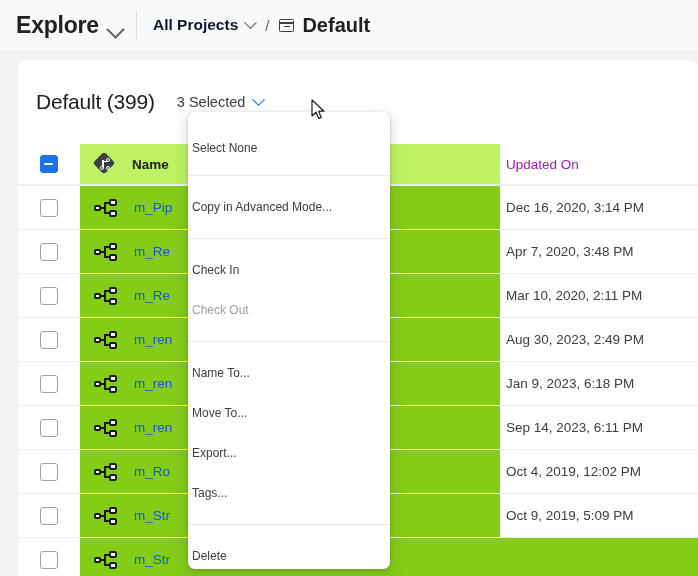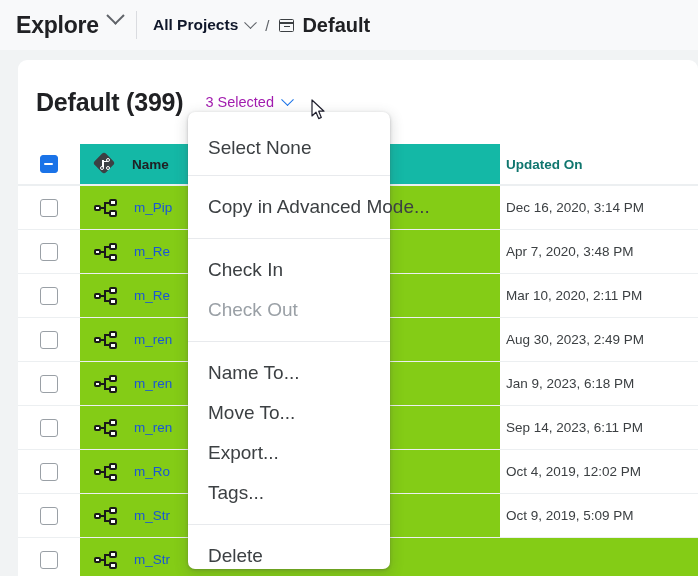--- a/index.html
+++ b/index.html
@@ -11,21 +11,21 @@
     -webkit-font-smoothing: antialiased;
   }
 
   
   #topbar {
     position: absolute; left: 0; top: 0; width: 698px; height: 50px;
     background: #f8f9fa;
     display: flex; align-items: center;
   }
   #explore-group {
-    display: flex; align-items: flex-start; gap: 10px;
+    display: flex; align-items: flex-end; gap: 10px;
     padding-left: 16px;
   }
   #explore-title {
     font-size: 23px; font-weight: bold; color: #202124; letter-spacing: -0.2px;
   }
   .chev {
     display: inline-block; width: 13px; height: 13px;
     border-right: 2px solid #5f6368; border-bottom: 2px solid #5f6368;
     transform: rotate(45deg) translate(-2px,-2px);
   }
@@ -66,52 +66,52 @@
     position: absolute; left: 18px; top: 60px;
     width: 680px; height: 520px;
     background: #ffffff;
     border-radius: 9px 9px 0 0;
     overflow: hidden;
   }
   #card-header {
     display: flex; align-items: center; gap: 22px;
     padding: 22px 0 0 18px; height: 62px;
   }
-  #card-title { font-size: 25px; font-weight: bold; color: #202124; letter-spacing: -0.2px; }
+  #card-title { font-size: 21px; font-weight: normal; color: #202124; letter-spacing: -0.2px; }
   #selected-btn {
     display: flex; align-items: center; gap: 9px;
     cursor: pointer;
   }
-  #selected-label { font-size: 14.5px; color: #a21caf; }
+  #selected-label { font-size: 14.5px; color: #404040; }
 
   
   #table { position: absolute; left: 0; top: 84px; width: 680px; }
   .row {
     position: relative; display: flex; align-items: center;
     height: 44px;
     border-bottom: 1px solid #eceff1;
   }
   #head-row {
     height: 42px;
     border-bottom: 2px solid #eceff1;
   }
   .c-check {
     width: 62px; flex: none; display: flex; align-items: center; justify-content: center;
   }
   .c-name {
     flex: 1 1 auto; display: flex; align-items: center; gap: 16px;
     height: 100%; padding-left: 14px;
     background: #84cc16;
   }
-  #head-row .c-name { background: #14b8a6; }
+  #head-row .c-name { background: #bef264; }
   .c-updated {
     width: 198px; flex: none; padding-left: 6px;
     font-size: 13.5px; color: #3c4043;
   }
-  #head-row .c-updated { font-weight: bold; font-size: 13.5px; color: #0f766e; }
+  #head-row .c-updated { font-weight: normal; font-size: 13.5px; color: #a21caf; }
   .name-label { font-size: 13.5px; color: #1a56d6; white-space: nowrap; }
   #head-row .name-label { color: #202124; font-weight: bold; font-size: 13.5px; }
 
   
   .cb {
     width: 18px; height: 18px; border: 1.6px solid #9aa0a6; border-radius: 3px;
     background: #fff;
   }
   .cb.indet {
     background: #1a73e8; border-color: #1a73e8; position: relative;
@@ -163,22 +163,22 @@
     position: absolute; left: 188px; top: 112px;
     width: 202px; height: 457px;
     background: #ffffff;
     border-radius: 7px;
     box-shadow: 0 1px 3px rgba(60,64,67,.30), 0 4px 12px 3px rgba(60,64,67,.15);
     padding: 4px 0 0 0;
     z-index: 30;
   }
   .mi {
     height: 40px; display: flex; align-items: center;
-    padding-left: 20px;
-    font-size: 19px; color: #3c4043;
+    padding-left: 4px;
+    font-size: 12px; color: #3c4043;
     cursor: pointer; white-space: nowrap;
   }
   .mi.disabled { color: #9aa0a6; cursor: default; }
   .msep { height: 1px; background: #e8eaed; margin: 5px 0; }
   #mg1 { padding-top: 12px; padding-bottom: 2px; }
   #mg2 { padding: 6px 0; }
   #mg3 { padding: 6px 0; }
   #mg4 { padding: 6px 0; }
   #mg5 { padding: 6px 0 10px; }
 

